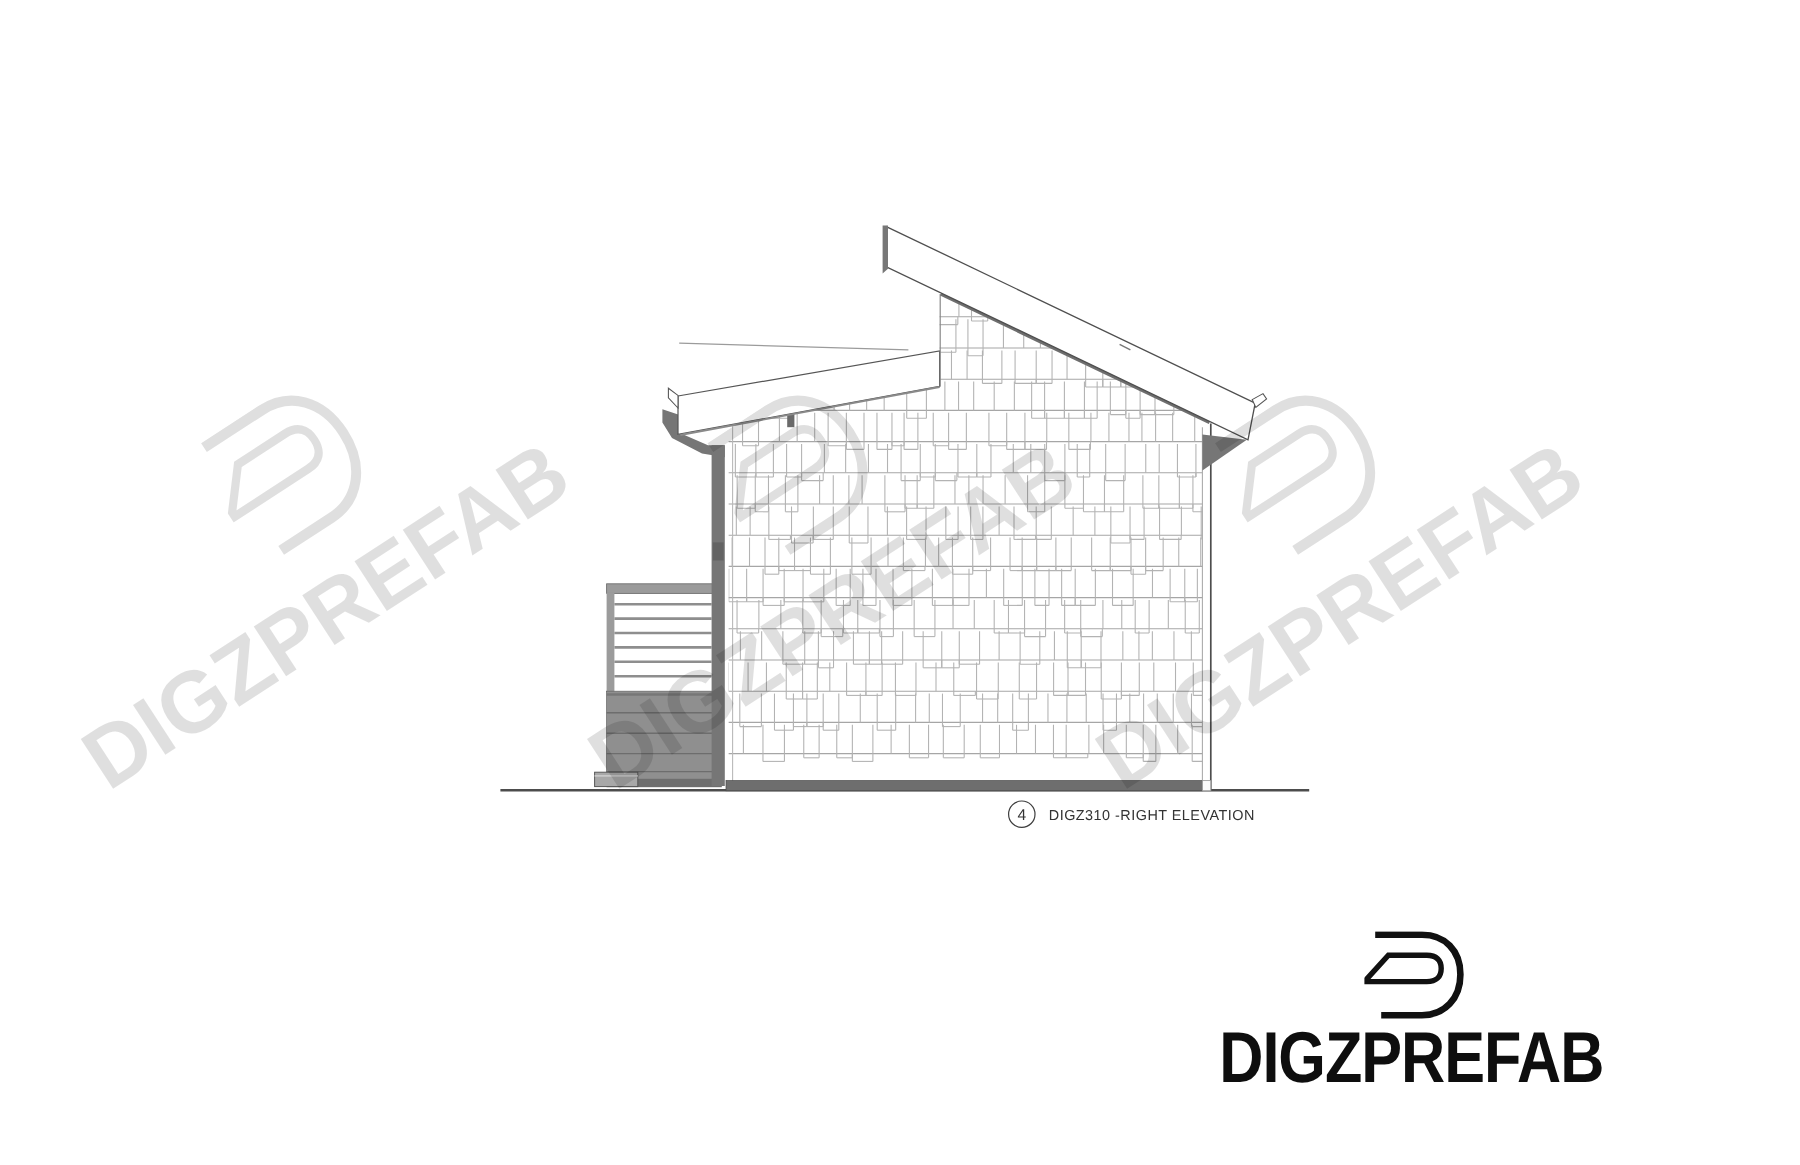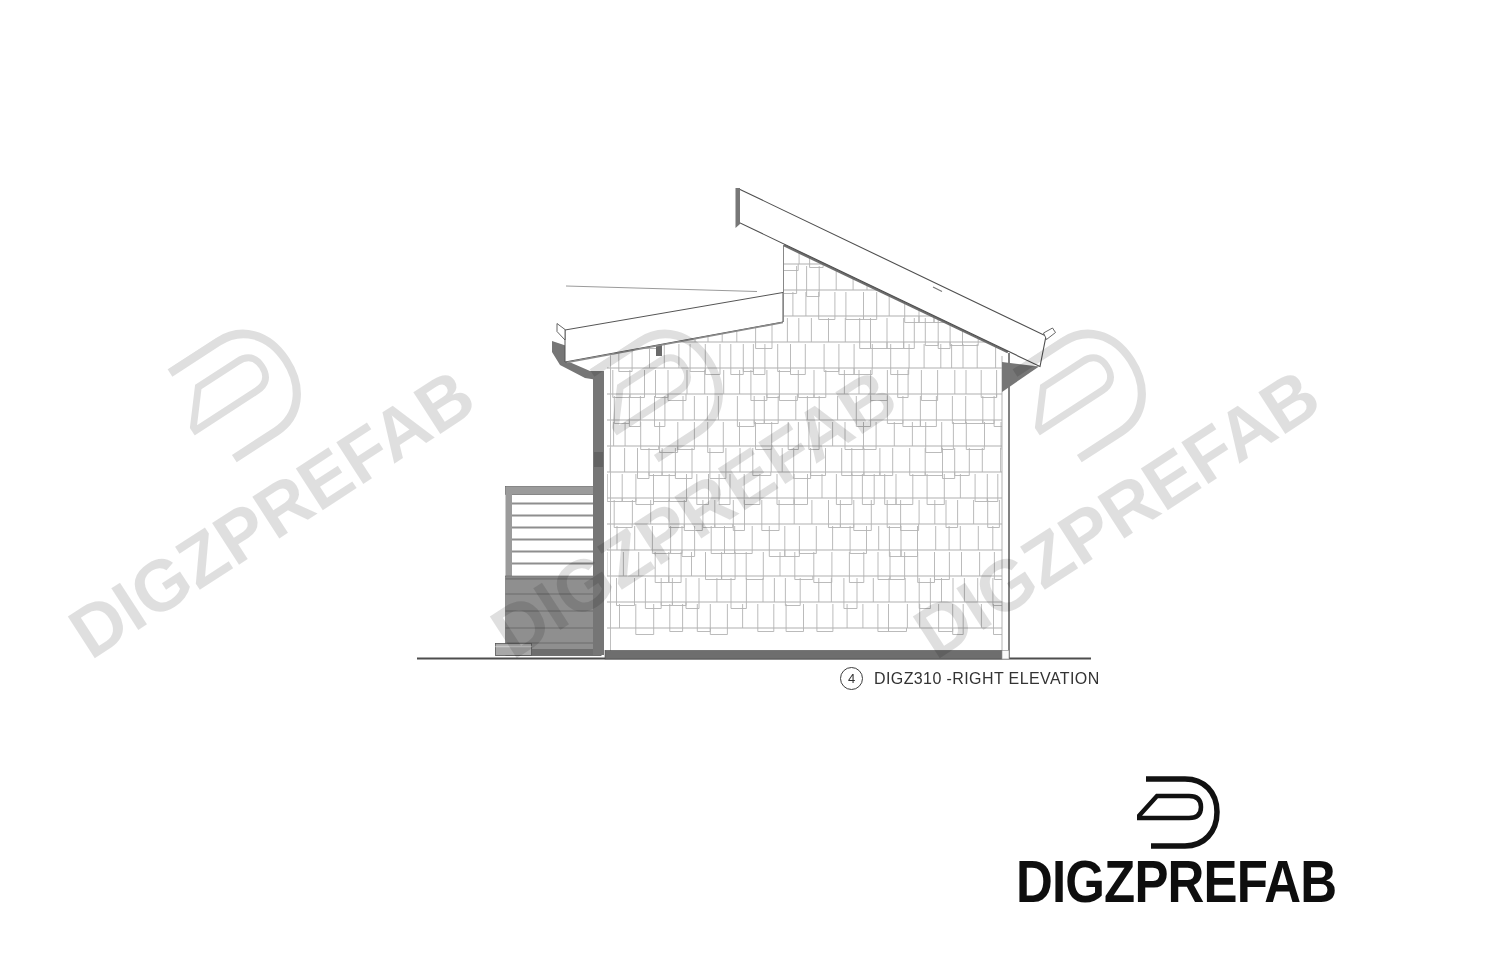--- a/index.html
+++ b/index.html
@@ -17,21 +17,21 @@
       transform-origin:0 0;pointer-events:none;}
   .wm-logo{display:block;margin:0 0 24px 210px;}
   .wm-text{font-size:72px;font-weight:bold;line-height:1;letter-spacing:0px;
            color:var(--wm-color);white-space:nowrap;}
 
   
   .caption{position:absolute;left:840px;top:667px;display:flex;align-items:center;}
   .cap-bubble{width:21px;height:21px;border:1.6px solid #3d3d3d;border-radius:50%;
               display:flex;align-items:center;justify-content:center;
               font-size:13px;color:var(--caption-text);}
-  .cap-label{margin-left:11px;font-size:16px;letter-spacing:0.4px;color:var(--caption-text);}
+  .cap-label{margin-left:11px;font-size:12px;letter-spacing:0.4px;color:var(--caption-text);}
 
   
   .brand-logo{position:absolute;left:1137px;top:776px;}
   .brand-wordmark{position:absolute;left:1016px;top:852px;font-size:60px;font-weight:bold;
                   letter-spacing:-1px;line-height:1;color:var(--brand-black);
                   transform:scaleX(0.85);transform-origin:0 0;white-space:nowrap;}
 </style>
 </head>
 <body>
 

